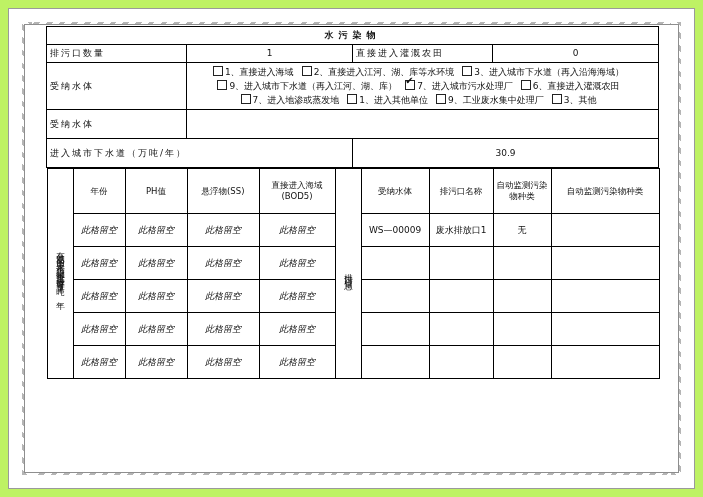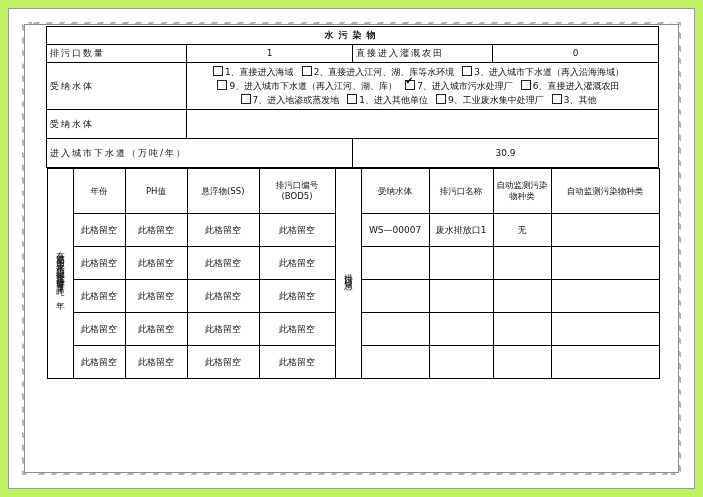--- a/index.html
+++ b/index.html
@@ -159,20 +159,21 @@
     display: inline-block;
     color: #111;
   }
   td.vcell {
     text-align: center;
     padding: 2px 0;
   }
   .placeholder {
     color: #7a7a7a;
     font-size: 8px;
+    font-style: italic;
   }
   .small-val {
     color: #111;
     font-size: 8px;
   }
 </style>
 </head>
 <body>
 
 <div id="page">
@@ -242,36 +243,36 @@
             </colgroup>
 
             <tbody>
                   <tr>
               <td class="vcell" rowspan="6">
                 <span class="vert">有效期内主要水污染物年度排放许可量（吨/年）</span>
               </td>
               <td class="hd">年份</td>
               <td class="hd">PH值</td>
               <td class="hd">悬浮物(SS)</td>
-              <td class="hd">排污口编号(BOD5)</td>
+              <td class="hd">直接进入海域(BOD5)</td>
               <td class="vcell" rowspan="6">
                 <span class="vert">排污口信息</span>
               </td>
               <td class="hd">受纳水体</td>
               <td class="hd">排污口名称</td>
               <td class="hd">自动监测污染物种类</td>
               <td class="hd">自动监测污染物种类</td>
             </tr>
 
             <tr>
               <td class="placeholder">此格留空</td>
               <td class="placeholder">此格留空</td>
               <td class="placeholder">此格留空</td>
               <td class="placeholder">此格留空</td>
-              <td class="small-val">WS—00007</td>
+              <td class="small-val">WS—00009</td>
               <td class="small-val">废水排放口1</td>
               <td class="small-val">无</td>
               <td class="small-val"></td>
             </tr>
 
             <tr>
               <td class="placeholder">此格留空</td>
               <td class="placeholder">此格留空</td>
               <td class="placeholder">此格留空</td>
               <td class="placeholder">此格留空</td>

